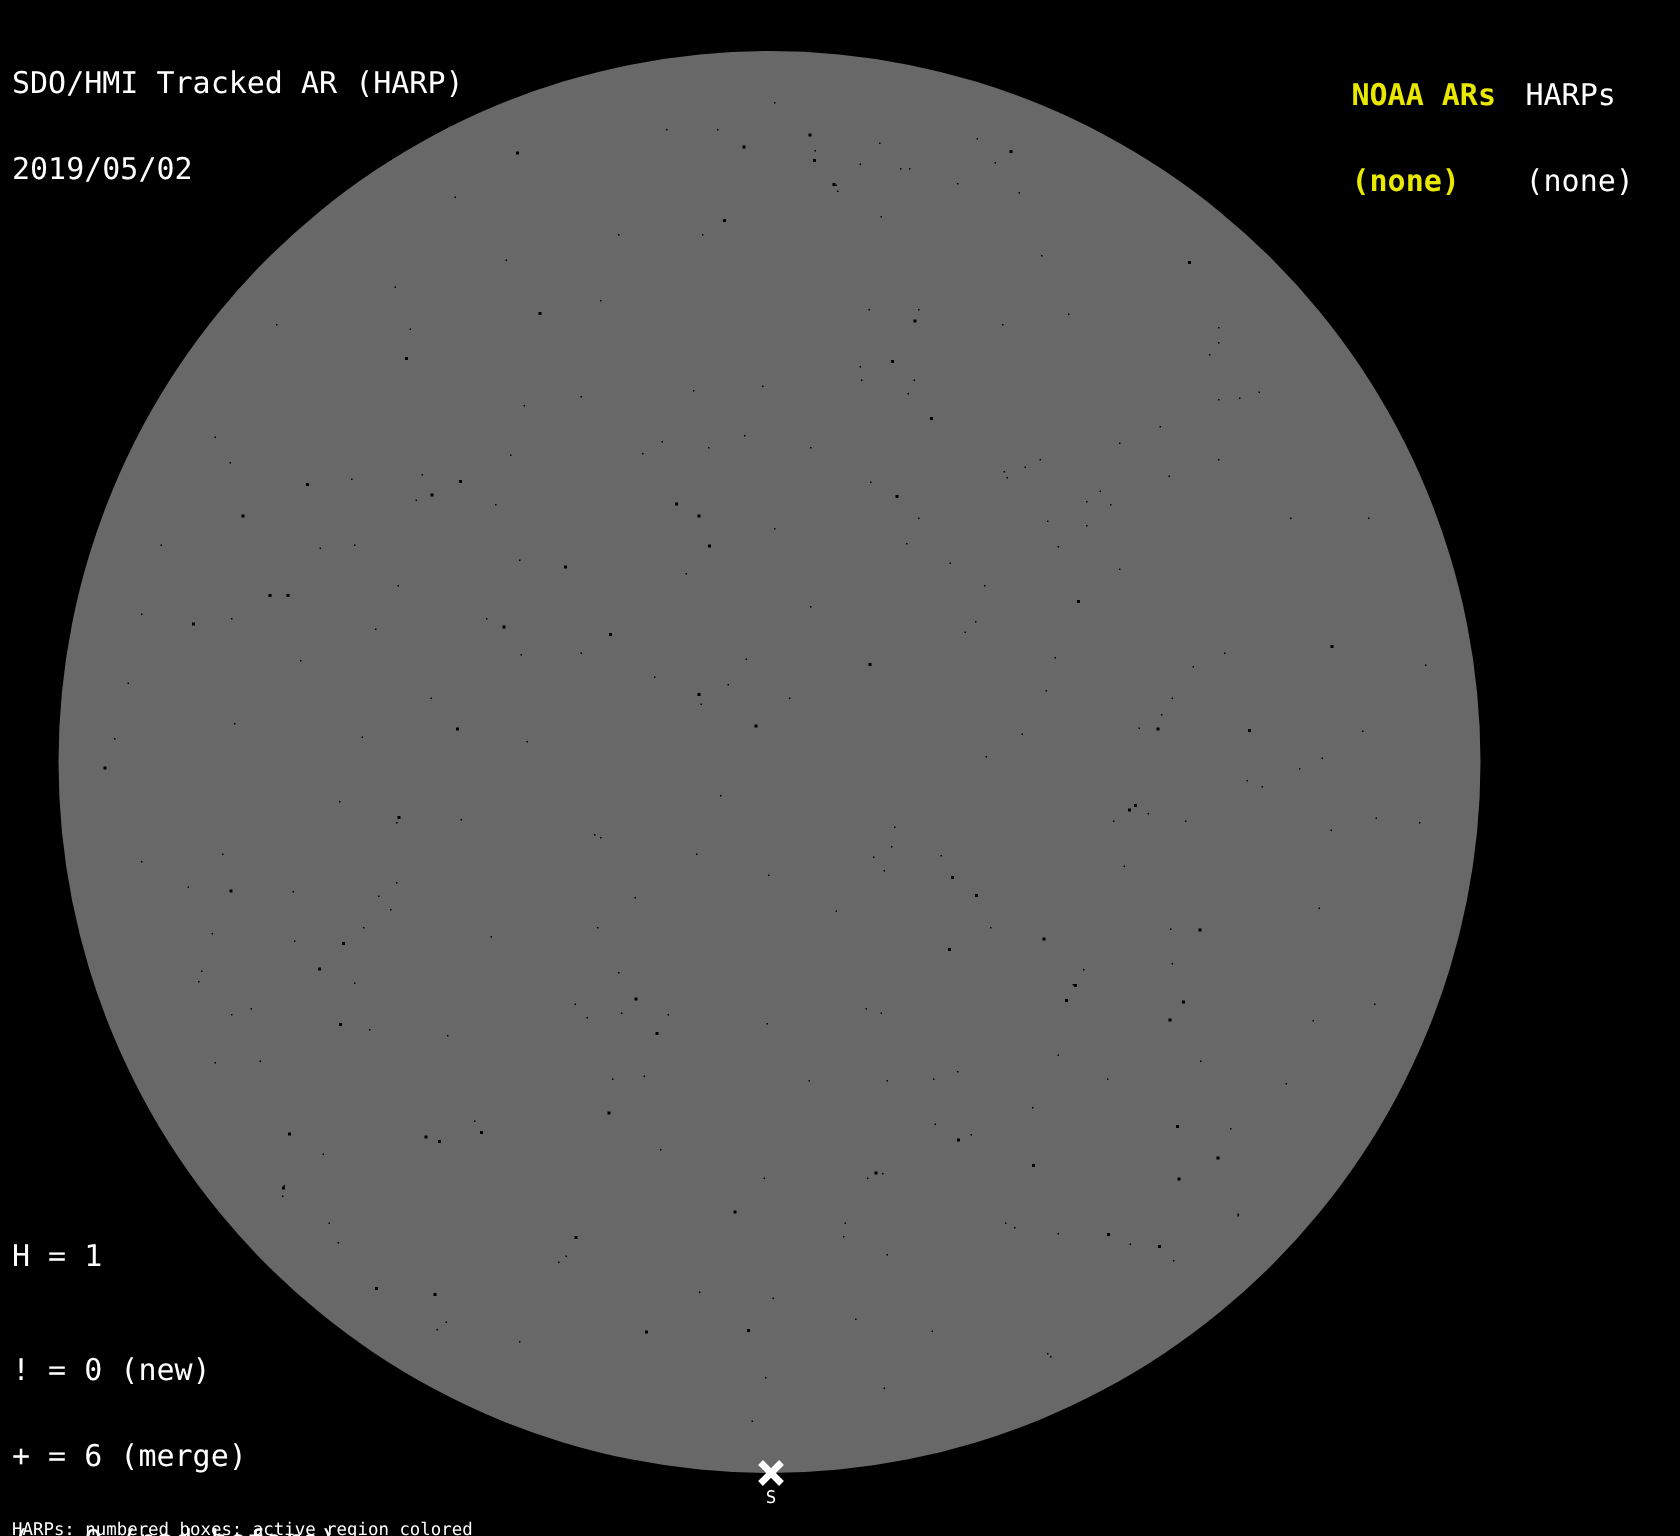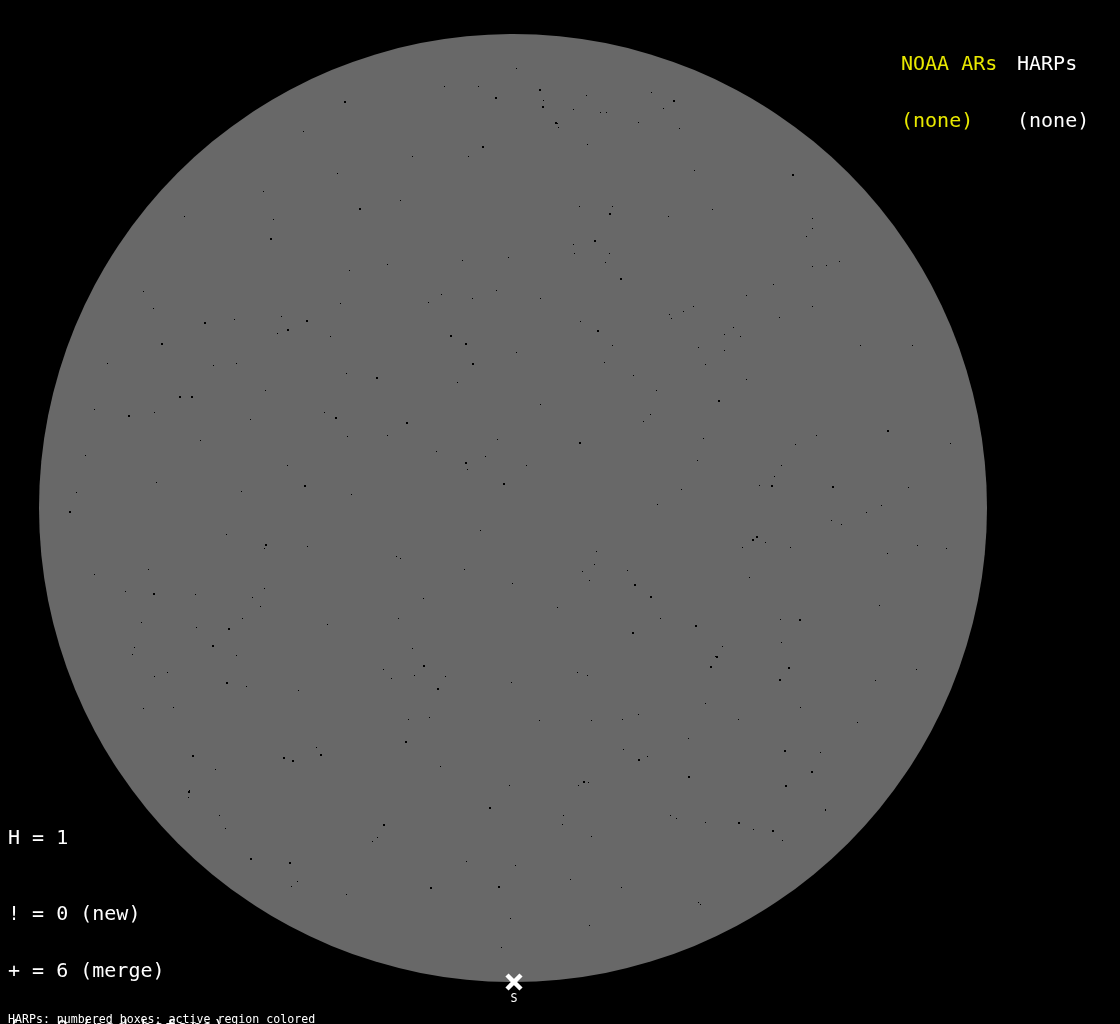--- a/index.html
+++ b/index.html
@@ -39,21 +39,21 @@
     width: 1px; height: 1px;
     background: var(--speckle);
   }
   .txt {
     position: absolute;
     color: var(--text);
     font-size: 20px;
     line-height: 19px;
     white-space: pre;
   }
-  .yellow { color: var(--noaa_accent); }
+  .yellow { color: var(--noaa_accent); font-weight: bold; }
   .small {
     font-size: 11.6px;
     line-height: 11.7px;
   }
   .hdr-left  { left: 8px;    top: 8px;  }
   .noaa-col  { left: 901px;  top: 16px; }
   .harp-col  { left: 1017px; top: 16px; }
   .legend-h  { left: 8px;    top: 828px; }
   .legend-sym{ left: 8px;    top: 866px; }
   .footnotes { left: 8px;    top: 991px; }
@@ -380,20 +380,22 @@
       <div class="speckle" style="left: 324px; top: 412px;"></div>
       <div class="speckle" style="left: 346px; top: 894px;"></div>
       <div class="speckle" style="left: 586px; top: 95px;"></div>
       <div class="speckle" style="left: 539px; top: 89px; width: 2px; height: 2px;"></div>
       <div class="speckle" style="left: 516px; top: 68px;"></div>
       <div class="speckle" style="left: 772px; top: 830px; width: 2px; height: 2px;"></div>
       <div class="speckle" style="left: 289px; top: 862px; width: 2px; height: 2px;"></div>
     </div>
 
   <div class="txt hdr-left">
+    <div>SDO/HMI Tracked AR (HARP)</div>
+    <div>2019/05/02</div>
   </div>
 
   <div class="txt yellow noaa-col">
     <div>NOAA ARs</div>
     <div>(none)</div>
   </div>
   <div class="txt harp-col">
     <div>HARPs</div>
     <div>(none)</div>
   </div>

